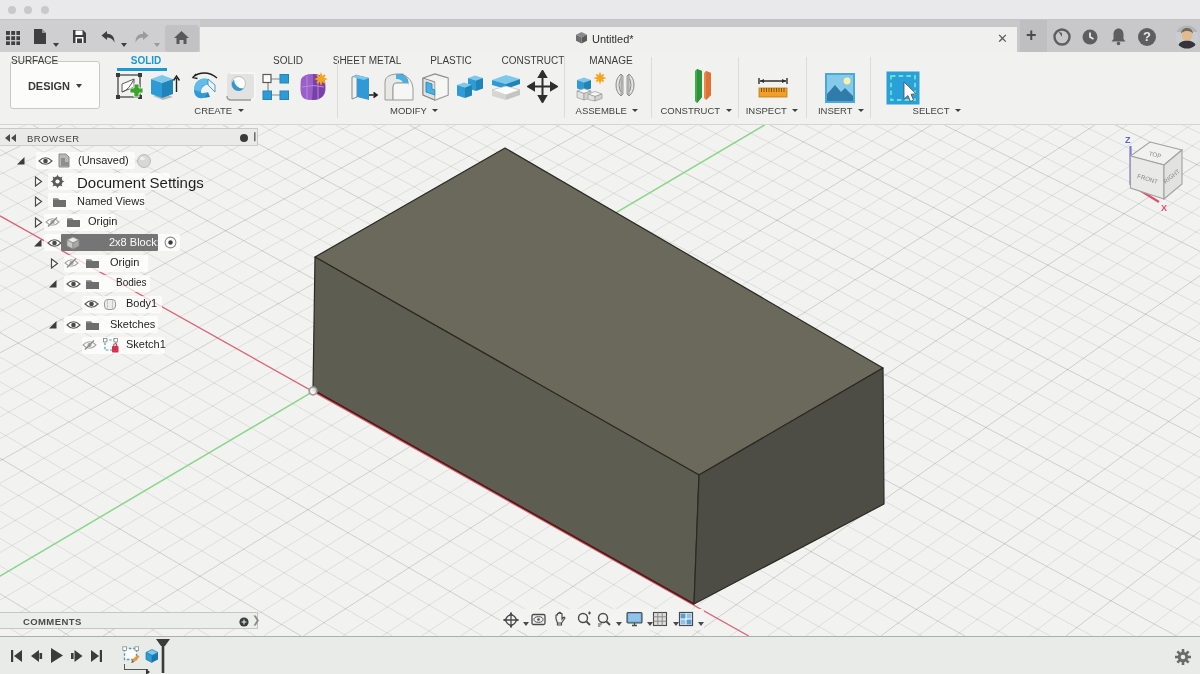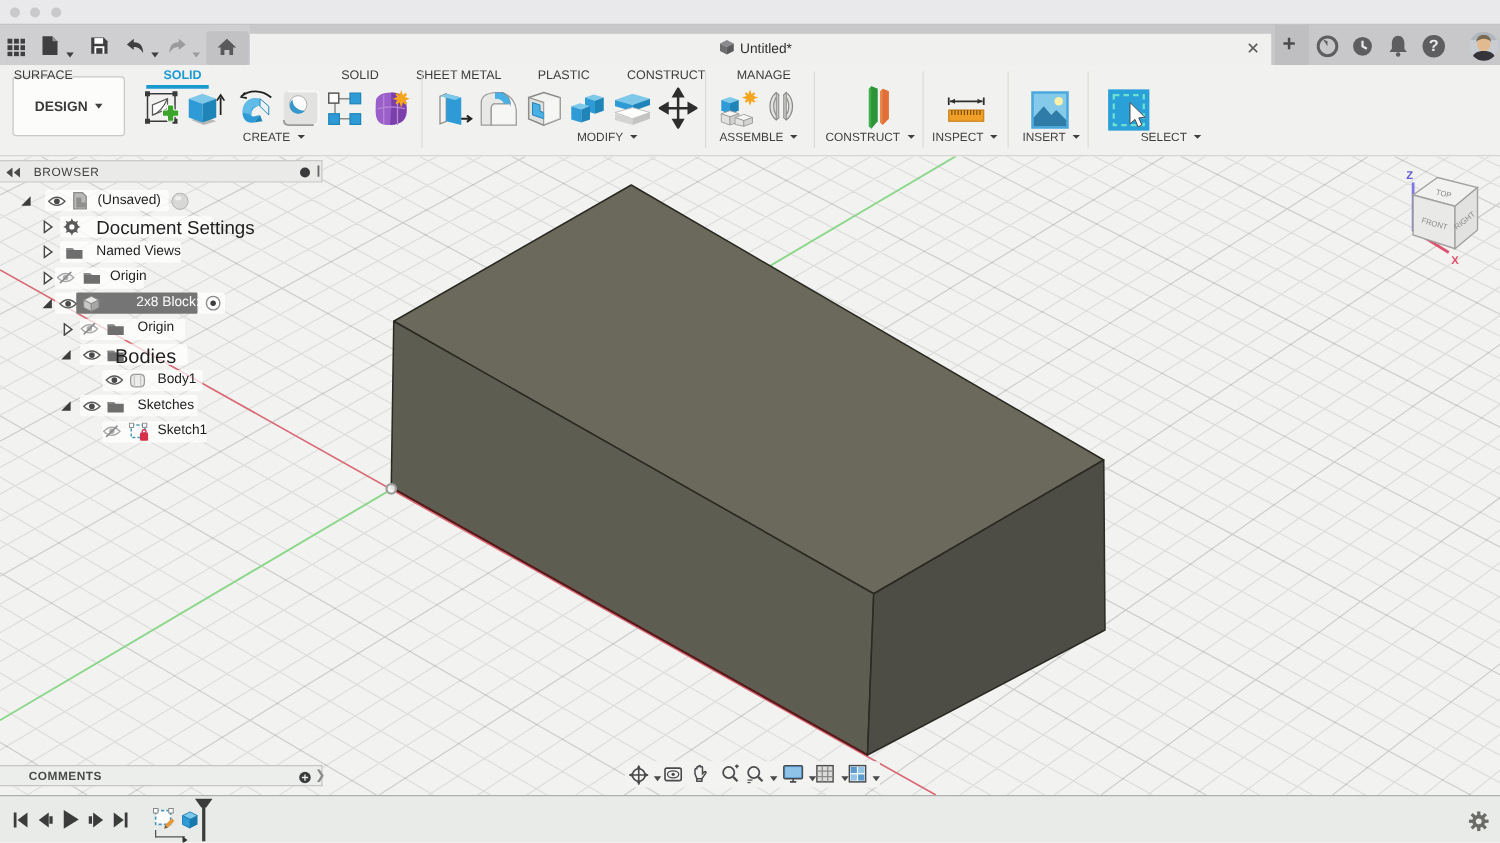--- a/index.html
+++ b/index.html
@@ -124,21 +124,21 @@
 <div class="lbl" style="left:333px;top:55px;width:400px;text-align:center;color:#3c3c3c;font-weight:normal">CONSTRUCT</div>
 <div class="lbl" style="left:411px;top:55px;width:400px;text-align:center;color:#3c3c3c;font-weight:normal">MANAGE</div>
 <div class="abs" style="left:117px;top:67.5px;width:50px;height:3px;background:#1b9ad2"></div>
 <div class="vdiv" style="left:337px"></div>
 <div class="vdiv" style="left:564px"></div>
 <div class="vdiv" style="left:651px"></div>
 <div class="vdiv" style="left:738px"></div>
 <div class="vdiv" style="left:806px"></div>
 <div class="vdiv" style="left:870px"></div>
 <div class="glbl" style="left:159px;top:105px;width:120px;text-align:center">CREATE <span class="caret" style="border-left-width:3px;border-right-width:3px;border-top-width:3.5px"></span></div>
-<div class="glbl" style="left:390px;top:105px;width:120px;text-align:right">MODIFY <span class="caret" style="border-left-width:3px;border-right-width:3px;border-top-width:3.5px"></span></div>
+<div class="glbl" style="left:390px;top:105px;width:120px;text-align:left">MODIFY <span class="caret" style="border-left-width:3px;border-right-width:3px;border-top-width:3.5px"></span></div>
 <div class="glbl" style="left:547px;top:105px;width:120px;text-align:center">ASSEMBLE <span class="caret" style="border-left-width:3px;border-right-width:3px;border-top-width:3.5px"></span></div>
 <div class="glbl" style="left:636px;top:105px;width:120px;text-align:center">CONSTRUCT <span class="caret" style="border-left-width:3px;border-right-width:3px;border-top-width:3.5px"></span></div>
 <div class="glbl" style="left:712px;top:105px;width:120px;text-align:center">INSPECT <span class="caret" style="border-left-width:3px;border-right-width:3px;border-top-width:3.5px"></span></div>
 <div class="glbl" style="left:781px;top:105px;width:120px;text-align:center">INSERT <span class="caret" style="border-left-width:3px;border-right-width:3px;border-top-width:3.5px"></span></div>
 <div class="glbl" style="left:841px;top:105px;width:120px;text-align:right">SELECT <span class="caret" style="border-left-width:3px;border-right-width:3px;border-top-width:3.5px"></span></div>
 <svg style="position:absolute;left:115px;top:72px" width="30" height="32" viewBox="0 0 30 32">
 <rect x="3" y="3" width="22" height="22" fill="none" stroke="#3a3a3a" stroke-width="1.2"></rect>
 <rect x="1" y="1" width="4" height="4" fill="#3a3a3a"></rect>
     <rect x="23" y="1" width="4" height="4" fill="#3a3a3a"></rect>
 <rect x="1" y="23" width="4" height="4" fill="#3a3a3a"></rect>
@@ -393,21 +393,21 @@
     <polygon points="8.5,1 8.5,8.5 1,8.5" fill="#3c3c3c"></polygon>
   </svg>
 <svg style="position:absolute;left:66px;top:278.5px" width="15" height="10" viewBox="0 0 15 10">
     <path d="M1 5 Q7.5 -1.5 14 5 Q7.5 11.5 1 5z" fill="#fdfdfd" stroke="#5a5a5a" stroke-width="1.1"></path>
     <circle cx="7.5" cy="5" r="2.3" fill="#4a4a4a"></circle>
   </svg>
 <svg style="position:absolute;left:85px;top:277.5px" width="15" height="12" viewBox="0 0 15 12">
     <path d="M1 2.5 L6 2.5 L7.5 4 L14 4 L14 11 L1 11z" fill="#6e6e6e"></path>
     <path d="M1 2.5 L6 2.5 L7.5 4 L1 4z" fill="#8a8a8a"></path>
   </svg>
-<div class="trow" style="left:92px;top:276.5px;font-size:16px;color:#1f1f1f;">Bodies</div>
+<div class="trow" style="left:116px;top:276.5px;font-size:10px;color:#1f1f1f;">Bodies</div>
 <div class="pill" style="left:82px;top:295.5px;width:80px"></div>
 <svg style="position:absolute;left:84px;top:299px" width="15" height="10" viewBox="0 0 15 10">
     <path d="M1 5 Q7.5 -1.5 14 5 Q7.5 11.5 1 5z" fill="#fdfdfd" stroke="#5a5a5a" stroke-width="1.1"></path>
     <circle cx="7.5" cy="5" r="2.3" fill="#4a4a4a"></circle>
   </svg>
 <svg style="position:absolute;left:103px;top:297.5px" width="14" height="13" viewBox="0 0 14 13">
     <path d="M4 1.5 L10 1.5 Q12.5 2 12.5 5 L12.5 8 Q12.5 11.5 9 11.5 L5 11.5 Q1.5 11.5 1.5 8 L1.5 5 Q1.5 2 4 1.5z" fill="#ececea" stroke="#9a9a98"></path>
     <path d="M4.5 1.6 Q4.5 6 4.5 11.4 M9.5 1.6 Q9.5 6 9.5 11.4" stroke="#c6c6c4" stroke-width="1" fill="none"></path>
   </svg>
 <div class="trow" style="left:126px;top:297px;font-size:11px;color:#1f1f1f;">Body1</div>

